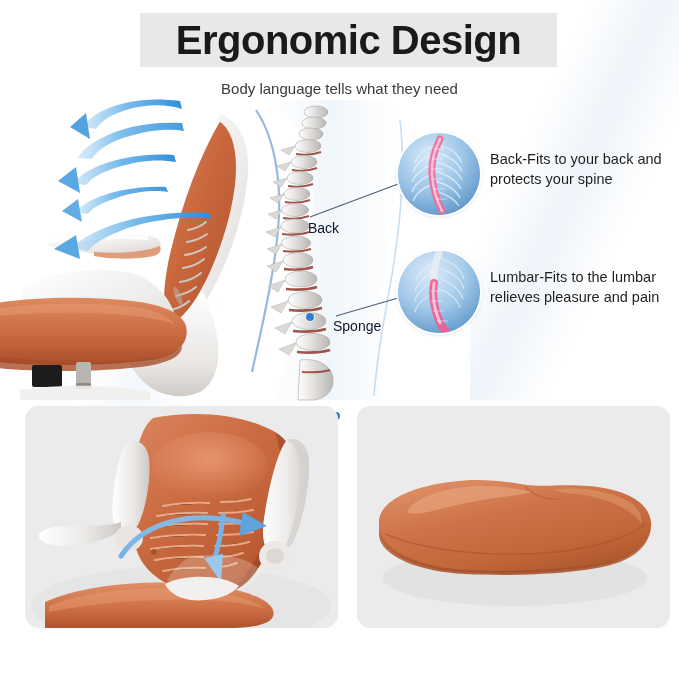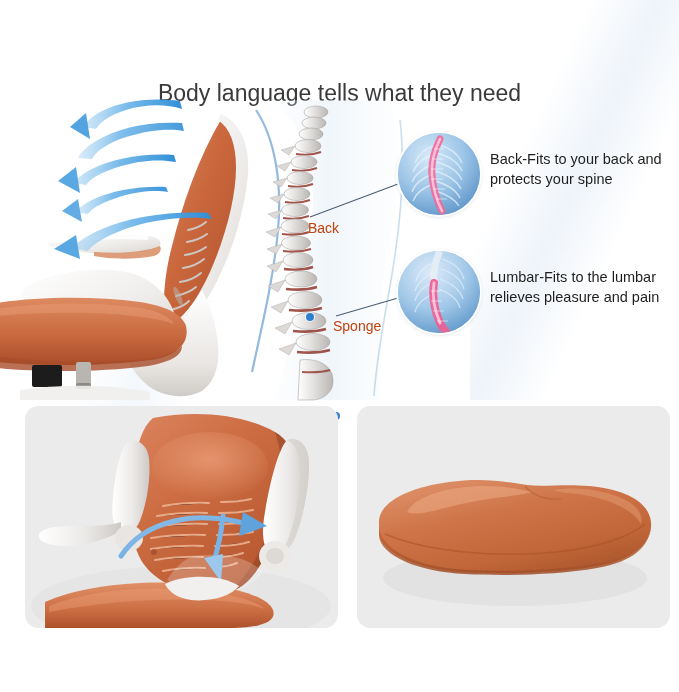--- a/index.html
+++ b/index.html
@@ -28,21 +28,21 @@
     position: absolute; left: 140px; top: 13px; width: 417px; height: 54px;
     background: #e8e8e8;
     display: flex; align-items: center; justify-content: center;
   }
   .title-text {
     font-size: 40px; font-weight: bold; color: #1a1a1a;
     letter-spacing: -0.5px; line-height: 1; white-space: nowrap;
   }
   .subtitle {
     position: absolute; left: 0; top: 80px; width: 679px;
-    text-align: center; font-size: 23px; color: #3a3a3a;
+    text-align: center; font-size: 15px; color: #3a3a3a;
   }
 
   
   .top-area { position: absolute; left: 0; top: 100px; width: 679px; height: 300px; }
 
   
   .chair { position: absolute; left: -10px; top: 0px; width: 300px; height: 300px; }
 
   
   .airflow { position: absolute; left: 30px; top: -5px; width: 210px; height: 160px; }
@@ -57,21 +57,21 @@
     box-shadow: 0 0 0 2px #ffffff, 0 1px 4px rgba(60,90,130,.35);
     overflow: hidden;
   }
   .mag-back   { left: 398px; top: 133px; width: 82px; height: 82px; }
   .mag-lumbar { left: 398px; top: 251px; width: 82px; height: 82px; }
   .dot {
     position: absolute; width: 8px; height: 8px; border-radius: 50%;
     background: #2f7fd0; box-shadow: 0 0 0 1px rgba(255,255,255,.7);
   }
   .spine-label {
-    position: absolute; font-size: 14px; color: #c2410c; white-space: nowrap;
+    position: absolute; font-size: 14px; color: #0f172a; white-space: nowrap;
   }
   .lbl-back   { left: 308px; top: 220px; }
   .lbl-lumbar { left: 333px; top: 318px; }
 
   
   .callout {
     position: absolute; font-size: 14.5px; line-height: 1.35; color: #1f1f1f;
     width: 200px;
   }
   .callout-back   { left: 490px; top: 150px; }
@@ -95,20 +95,23 @@
   svg { display: block; overflow: visible; }
 </style>
 </head>
 <body>
 
 <div class="page">
 
   <div class="sheen"></div>
   <div class="sheen2"></div>
 
+  <div class="title-banner">
+    <div class="title-text">Ergonomic Design</div>
+  </div>
   <div class="subtitle">Body language tells what they need</div>
 
   <div class="top-area">
 
     <div class="chair">
       <svg width="300" height="300" viewBox="0 0 300 300">
         <defs>
           <linearGradient id="fabA" x1="0" y1="0" x2="1" y2="1">
             <stop offset="0%" stop-color="#d9865c"></stop>
             <stop offset="45%" stop-color="#c9663c"></stop>

